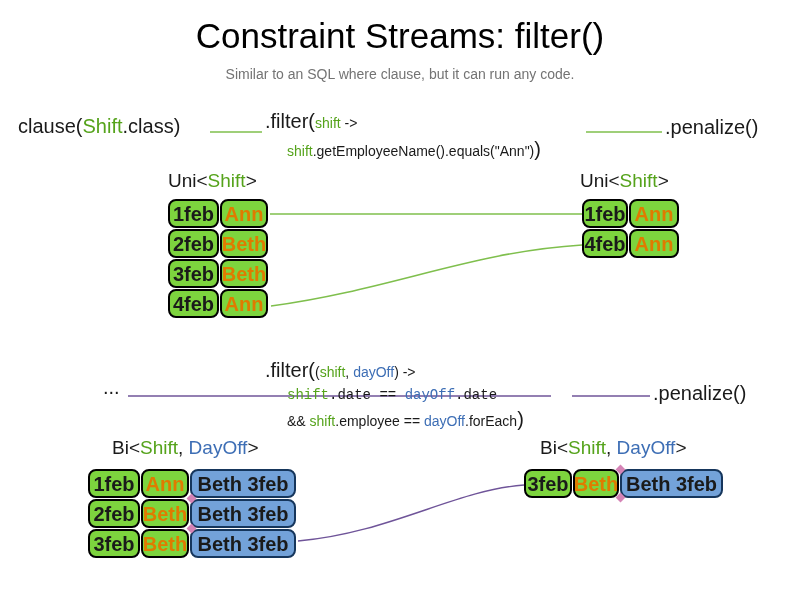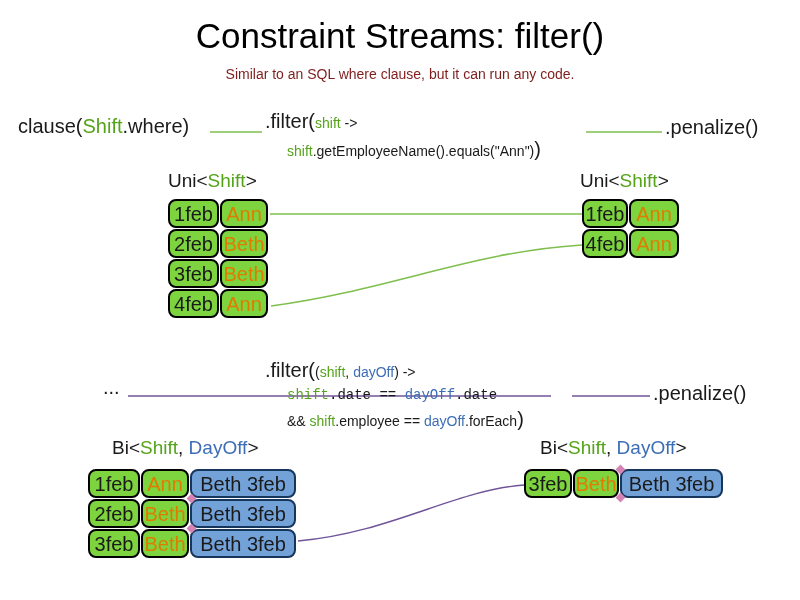--- a/index.html
+++ b/index.html
@@ -5,33 +5,33 @@
   html,body{margin:0;padding:0;}
   body{
     width:800px;height:600px;position:relative;overflow:hidden;
     background:#ffffff;
     font-family:"Liberation Sans", sans-serif;
     color:var(--code_text,#1a1a1a);
   }
   .abs{position:absolute;}
   .center{left:0;right:0;text-align:center;}
   .title{top:16px;font-size:35px;line-height:1.15;color:#000;}
-  .subtitle{top:66px;font-size:14px;color:#7f1d1d;}
+  .subtitle{top:66px;font-size:14px;color:#737373;}
   .code{white-space:pre;line-height:1;}
   .big{font-size:20px;}
   .sm{font-size:14px;}
   .hdr{font-size:19px;line-height:1;white-space:pre;}
   .g{color:var(--green_text,#55a31b);}
   .b{color:var(--blue_text,#3d6eb5);}
   .o{color:var(--orange_text,#e07b00);}
   svg.wires{left:0;top:0;z-index:0;position:absolute;}
   .wire-green{stroke:var(--line_green,#7fbf4d);stroke-width:1.6;fill:none;}
   .wire-purple{stroke:var(--line_purple,#6f5499);stroke-width:1.4;fill:none;}
   .tbl{position:absolute;z-index:1;}
-  .row{display:flex;margin-bottom:1px;}
+  .row{display:flex;margin-bottom:1px;font-weight:bold;}
   .cell{
     box-sizing:border-box;height:29px;margin-right:1px;
     border:2px solid var(--cell_border_dark,#000);border-radius:8px;
     display:flex;align-items:center;justify-content:center;
     font-size:20px;line-height:1;background:var(--cell_green,#7dd43e);
   }
   .cell.blue{background:var(--cell_blue,#73a2d9);border-color:var(--cell_border_blue,#16365c);}
   .w-date-tl{width:51px;}  .w-name-tl{width:48px;}
   .w-date-tr{width:46px;}  .w-name-tr{width:50px;}
   .w-date-bl{width:52px;}  .w-name-bl{width:48px;} .w-pair-bl{width:106px;}
@@ -51,21 +51,21 @@
   <line class="wire-green" x1="270" y1="214" x2="582" y2="214"></line>
   <path class="wire-green" d="M271,306 C390,290 470,252 582,245"></path>
   <line class="wire-purple" x1="128" y1="396" x2="551" y2="396"></line>
   <line class="wire-purple" x1="572" y1="396" x2="650" y2="396"></line>
   <path class="wire-purple" d="M298,541 C390,533 455,490 524,485"></path>
 </svg>
 
 <div class="abs center title">Constraint Streams: filter()</div>
 <div class="abs center subtitle">Similar to an SQL where clause, but it can run any code.</div>
 
-<div class="abs code" style="left:18px;top:116px;"><span class="big">clause(</span><span class="big g">Shift</span><span class="big">.where)</span></div>
+<div class="abs code" style="left:18px;top:116px;"><span class="big">clause(</span><span class="big g">Shift</span><span class="big">.class)</span></div>
 
 <div class="abs code" style="left:265px;top:111px;"><span class="big">.filter(</span><span class="sm g">shift</span><span class="sm"> -&gt;</span></div>
 
 <div class="abs code" style="left:287px;top:139px;"><span class="sm g">shift</span><span class="sm">.getEmployeeName().equals("Ann")</span><span class="big">)</span></div>
 
 <div class="abs code big" style="left:665px;top:117px;">.penalize()</div>
 
 <div class="abs hdr" style="left:168px;top:171px;"><span>Uni&lt;</span><span class="g">Shift</span><span>&gt;</span></div>
 <div class="abs hdr" style="left:580px;top:171px;"><span>Uni&lt;</span><span class="g">Shift</span><span>&gt;</span></div>
 

